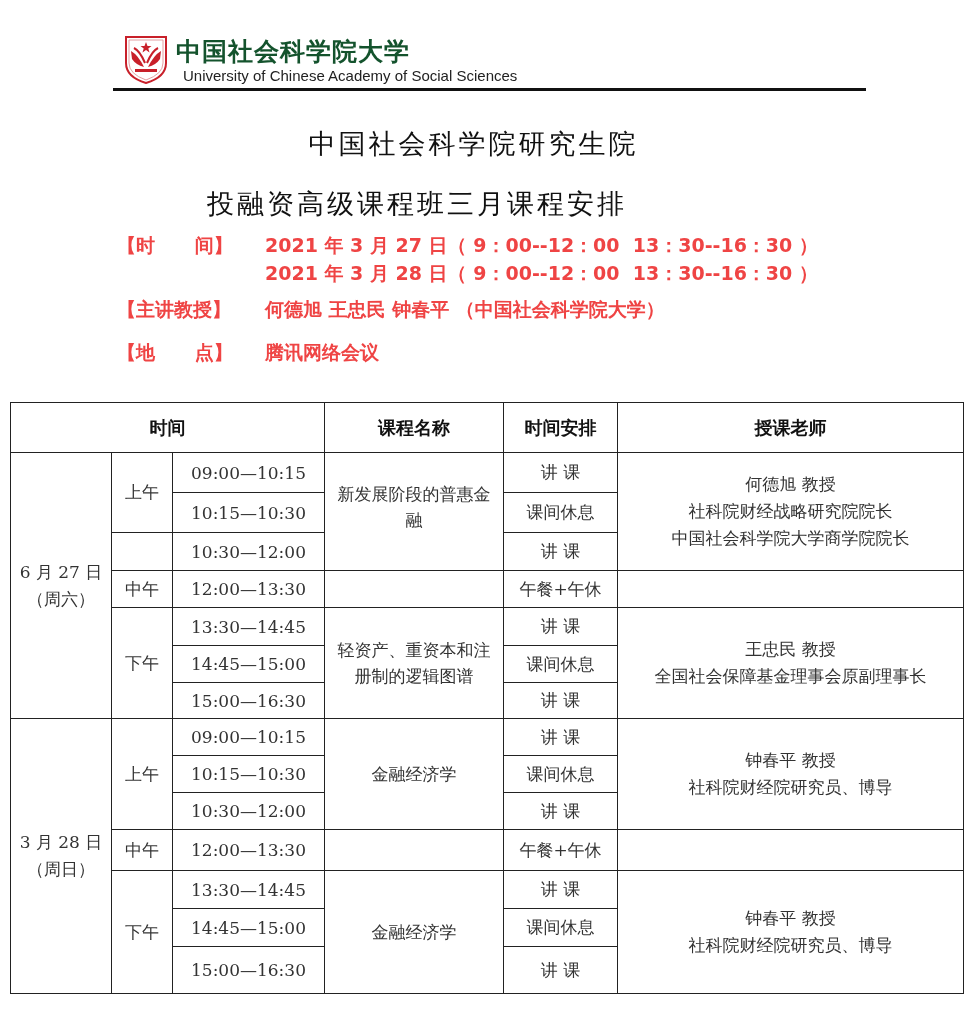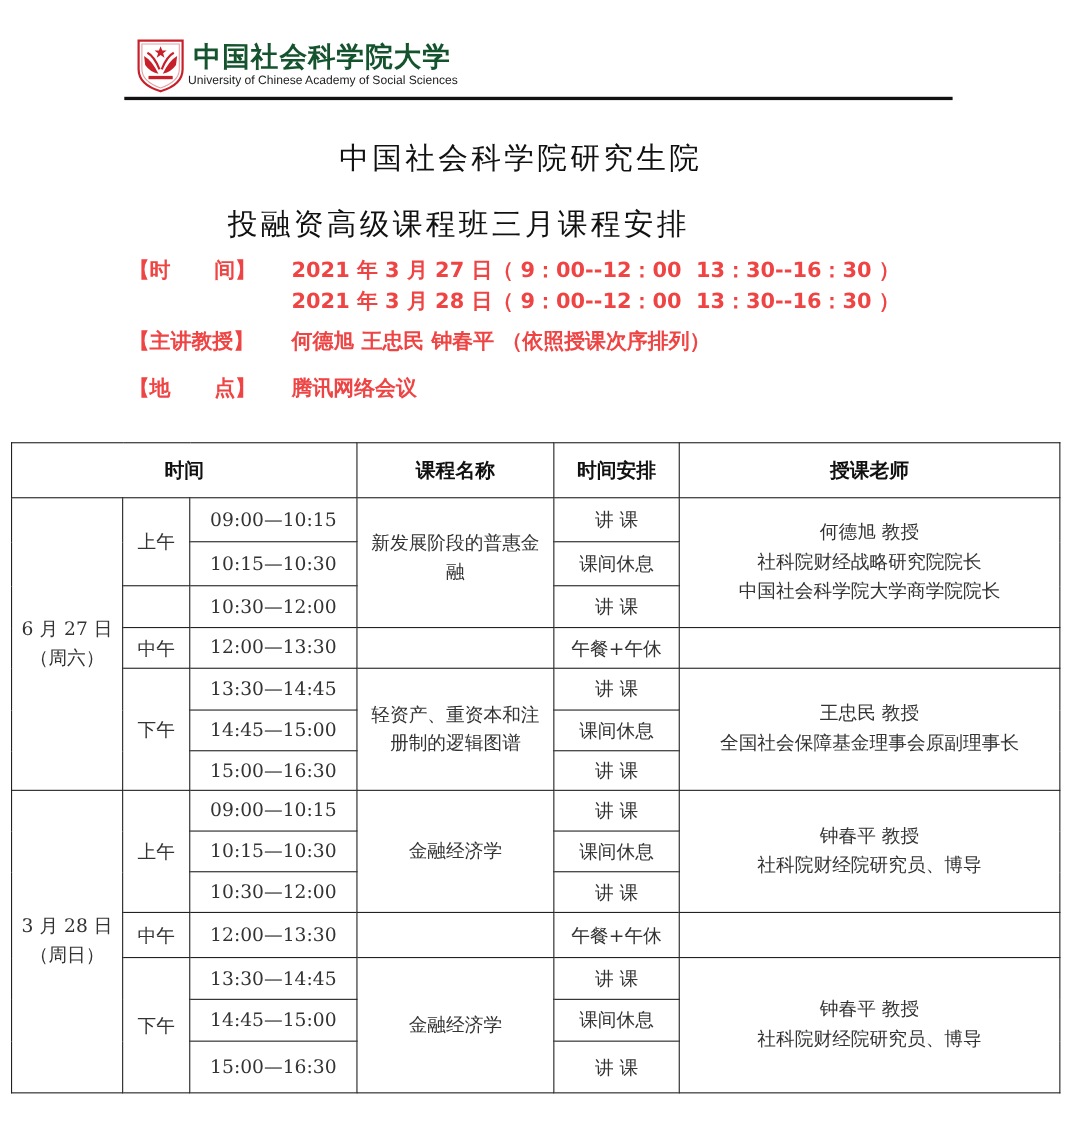--- a/index.html
+++ b/index.html
@@ -1,19 +1,19 @@
 <!DOCTYPE html>
 <html><head>
 <meta charset="utf-8">
 <style>
   html, body { margin:0; padding:0; background:#ffffff; }
   body { width:979px; height:1019px; position:relative; overflow:hidden; font-family:"DejaVu Serif", serif; color:#1a1a1a; }
   .logo { position:absolute; left:120px; top:33px; width:52px; height:52px; }
   .logo-cn { position:absolute; left:176px; top:38px; font-family:"DejaVu Sans", sans-serif; font-weight:bold; font-size:25px; color:#14532d; letter-spacing:1px; line-height:28px; }
-  .logo-en { position:absolute; left:171px; top:67px; font-family:"Liberation Sans", sans-serif; font-size:11px; color:#222; }
+  .logo-en { position:absolute; left:183px; top:67px; font-family:"Liberation Sans", sans-serif; font-size:15px; color:#222; }
   .rule { position:absolute; left:113px; top:88px; width:753px; height:3px; background:#111; }
   .title1 { position:absolute; left:0; width:947px; top:126px; text-align:center; font-family:"DejaVu Sans", sans-serif; font-size:27px; letter-spacing:3px; color:#111; }
   .title2 { position:absolute; left:0; width:834px; top:186px; text-align:center; font-family:"DejaVu Sans", sans-serif; font-size:27px; letter-spacing:3px; color:#111; }
   .info { position:absolute; left:117px; font-family:"DejaVu Sans", sans-serif; font-size:19px; font-weight:bold; color:#ef4444; white-space:pre; }
   .info .lbl { display:inline-block; width:148px; }
   table.sched { position:absolute; left:10px; top:402px; border-collapse:collapse; font-family:"DejaVu Serif", serif; font-size:17px; color:#333; }
   table.sched td, table.sched th { border:1.5px solid #222; text-align:center; vertical-align:middle; padding:0;margin-left:41px; }
   table.sched th { font-family:"DejaVu Sans", sans-serif; font-weight:bold; font-size:18px; color:#111; height:49px; }
   .c1{width:101px}.c2{width:61px}.c3{width:152px}.c4{width:179px}.c5{width:114px}.c6{width:346px}
   .lh { line-height:27px; }
@@ -34,21 +34,21 @@
 </svg>
 <div class="logo-cn">中国社会科学院大学</div>
 <div class="logo-en">University of Chinese Academy of Social Sciences</div>
 <div class="rule"></div>
 
 <div class="title1">中国社会科学院研究生院</div>
 <div class="title2">投融资高级课程班三月课程安排</div>
 
 <div class="info" style="top:233px"><span class="lbl">【时      间】</span><span>2021 年 3 月 27 日（ 9：00--12：00  13：30--16：30 ）</span></div>
 <div class="info" style="top:261px"><span class="lbl"></span><span>2021 年 3 月 28 日（ 9：00--12：00  13：30--16：30 ）</span></div>
-<div class="info" style="top:297px"><span class="lbl">【主讲教授】</span><span>何德旭 王忠民 钟春平 （依照授课次序排列）</span></div>
+<div class="info" style="top:297px"><span class="lbl">【主讲教授】</span><span>何德旭 王忠民 钟春平 （中国社会科学院大学）</span></div>
 <div class="info" style="top:340px"><span class="lbl">【地      点】</span><span>腾讯网络会议</span></div>
 
 <table class="sched">
   <colgroup>
       <col class="c1">
       <col class="c2">
       <col class="c3">
       <col class="c4">
       <col class="c5">
       <col class="c6">

